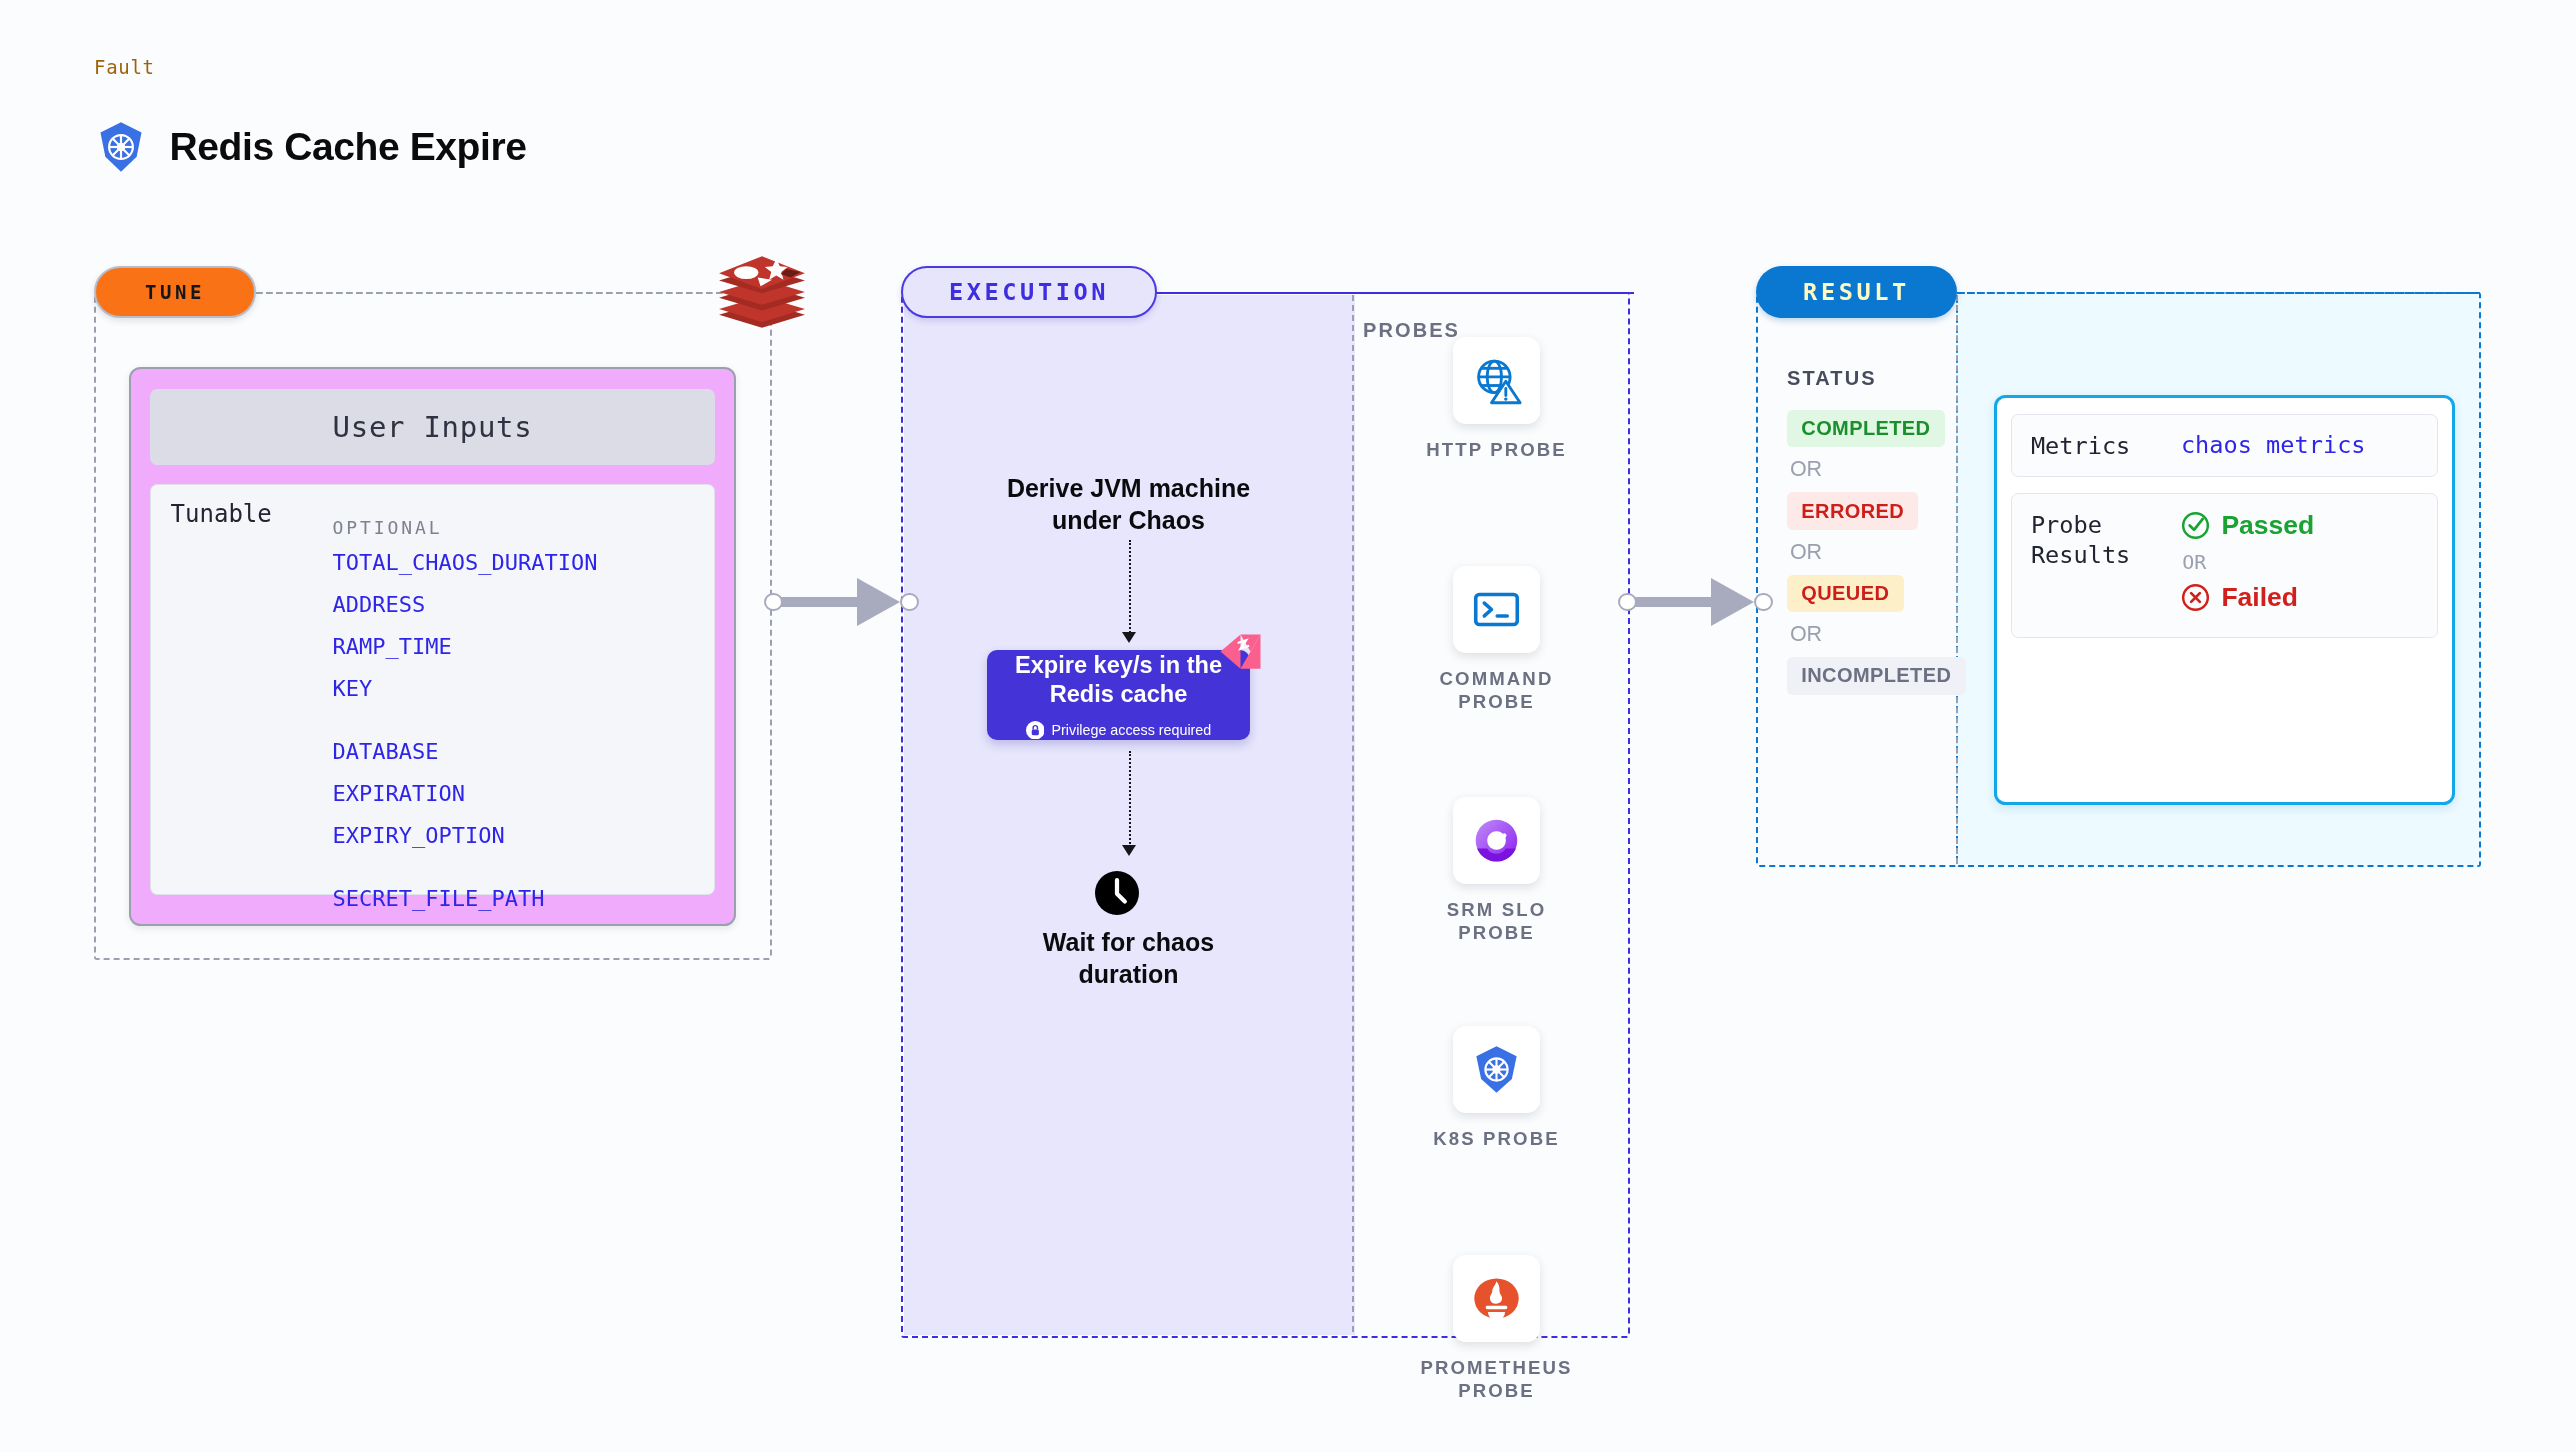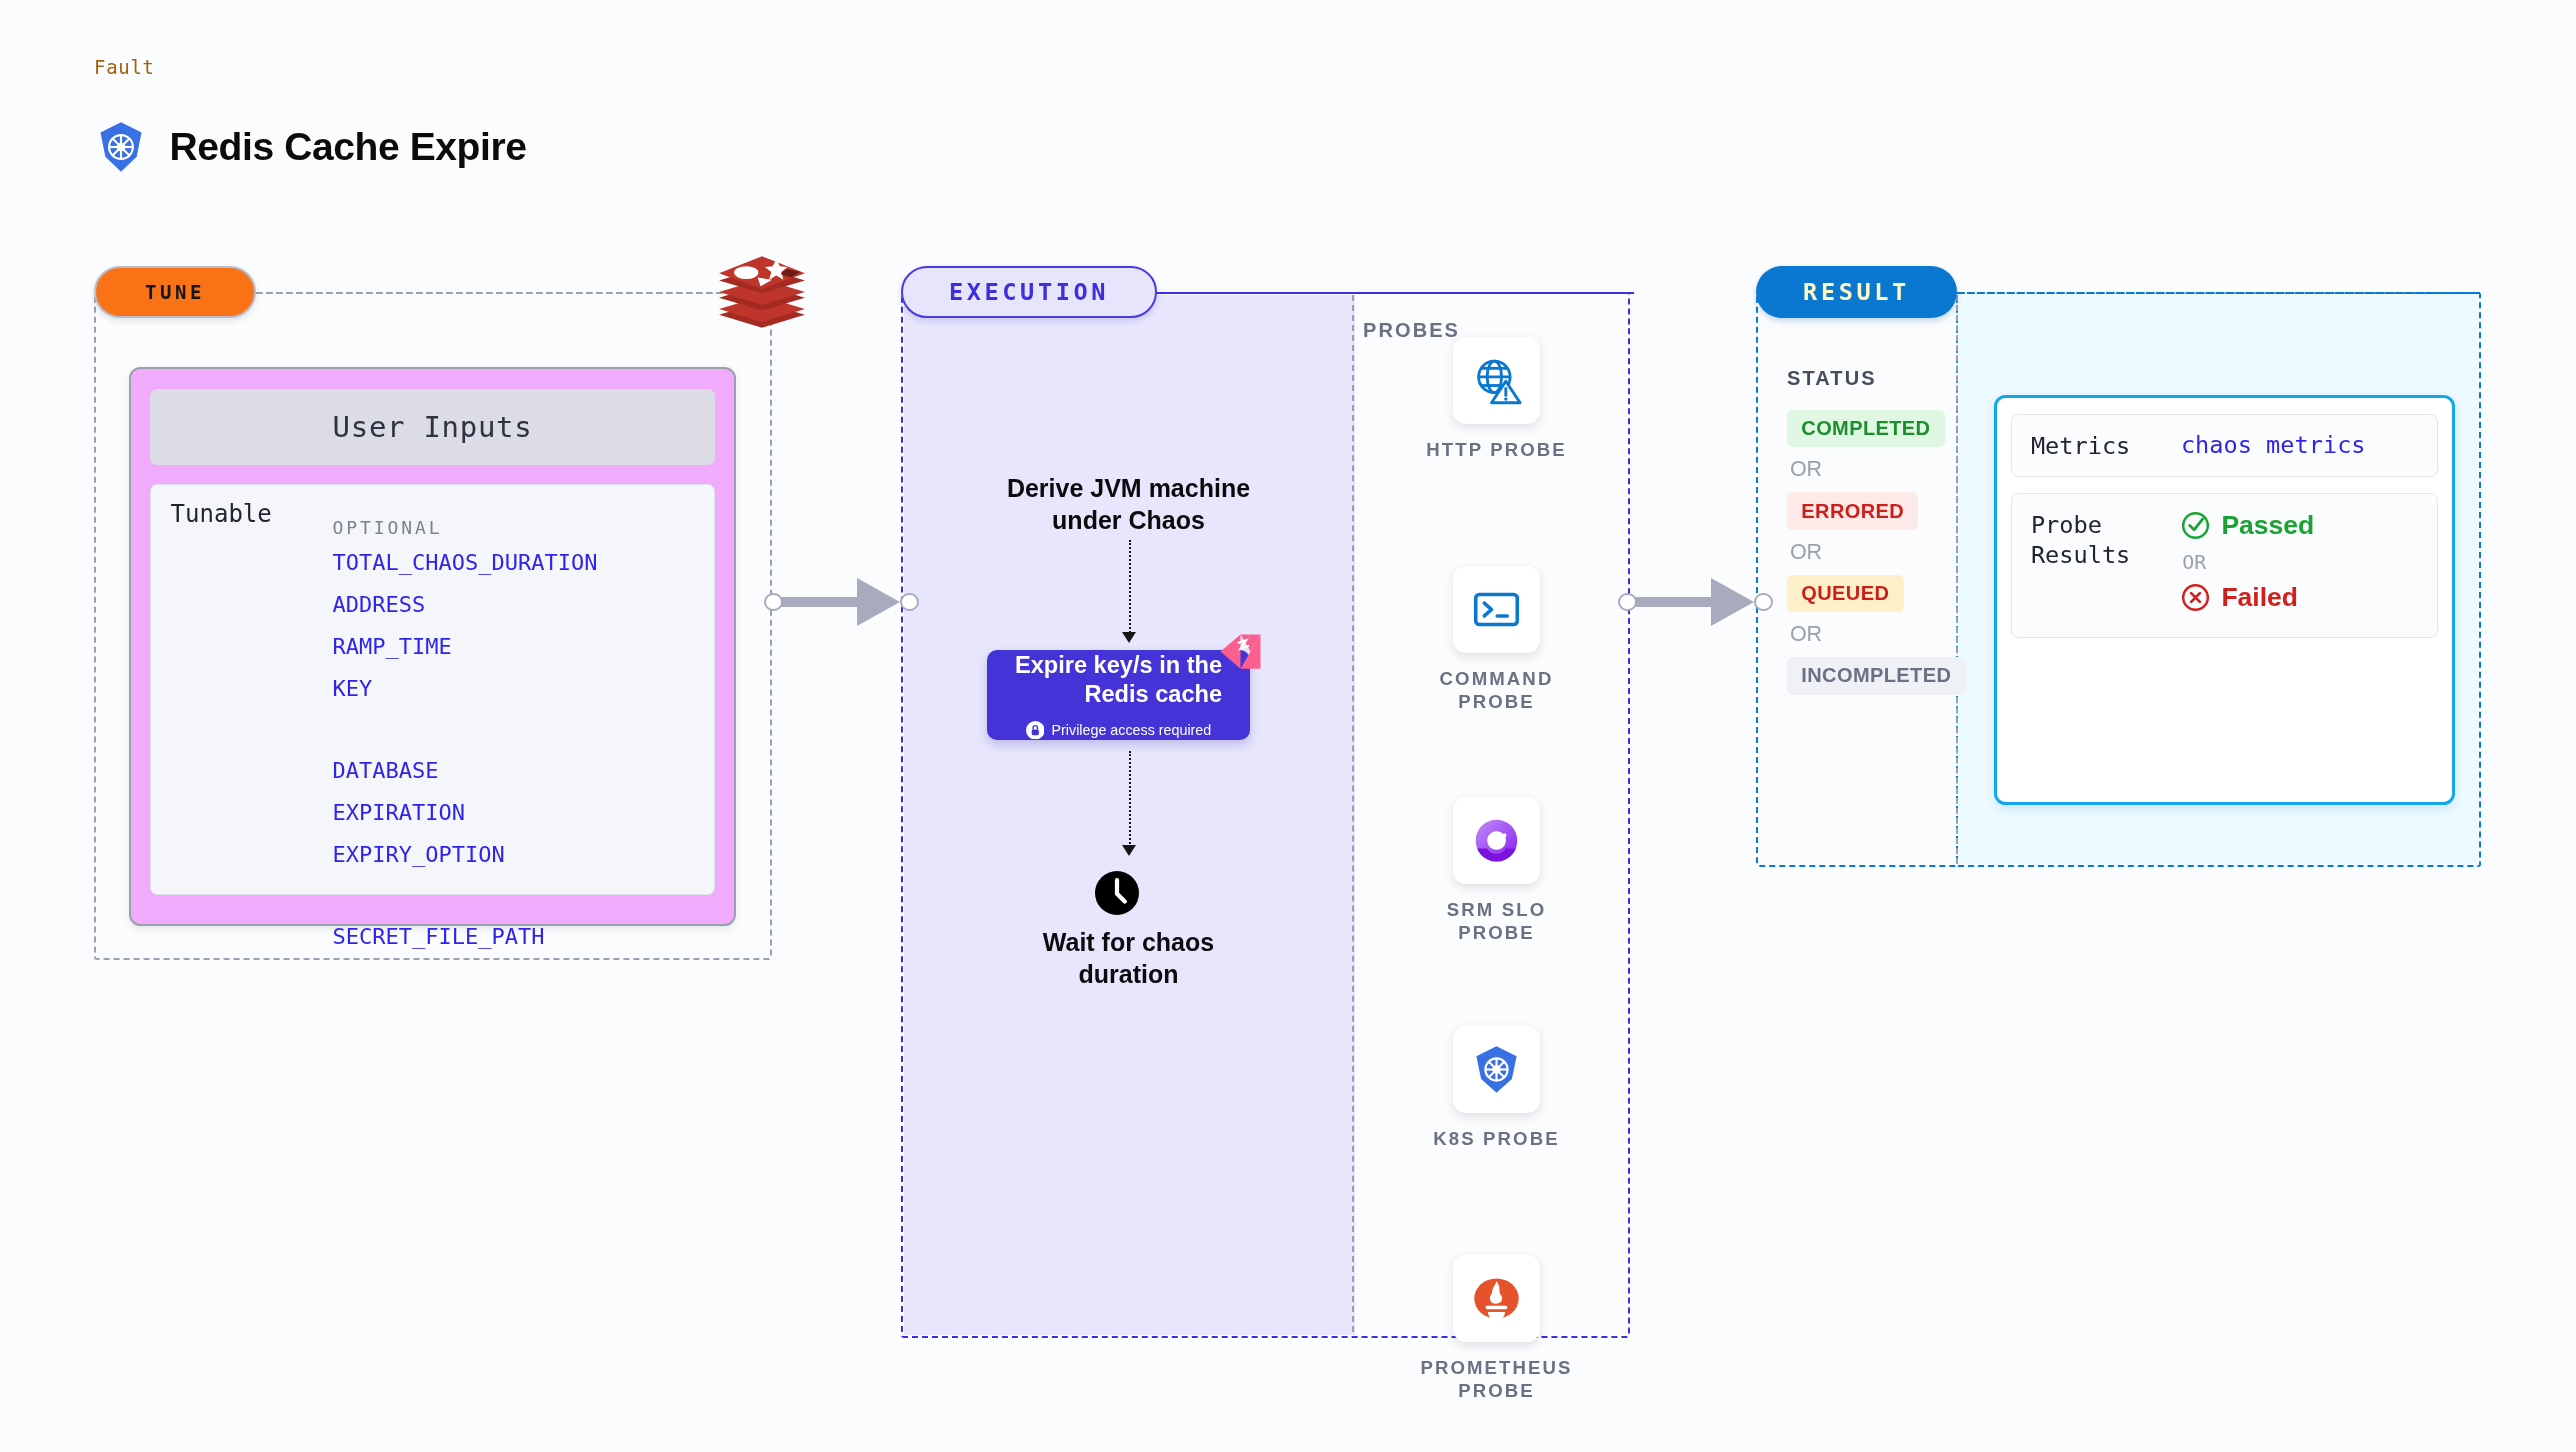--- a/index.html
+++ b/index.html
@@ -79,21 +79,21 @@
   }
   .ui-optional {
     position: absolute; left: 182px; top: 32px;
     font-family: "DejaVu Sans Mono", monospace; font-size: 18px; color: #7d8290; letter-spacing: 2.9px;
   }
   .param-list { position: absolute; left: 182px; top: 57px; }
   .param {
     font-family: "DejaVu Sans Mono", monospace; font-size: 22px;
     color: #2f25e8; line-height: 42px; white-space: nowrap;
   }
-  .param.gap-top { margin-top: 40px; }
+  .param.gap-top { margin-top: 21px; }
 
   
   #exec-outer {
     left: 901px; top: 292px; width: 729px; height: 1046px;
     border-width: 2.9px; border-color: #3f2ee0;
   }
   #exec-fill {
     position: absolute; left: 904px; top: 295px; width: 451px; height: 1040px;
     background: #e7e6fc;
   }
@@ -112,21 +112,21 @@
     position: absolute; width: 0; height: 0;
     border-left: 7.9px solid transparent; border-right: 7.9px solid transparent;
     border-top: 11.5px solid #15161a;
   }
   .chaos-card {
     position: absolute; left: 987px; top: 650px; width: 263px; height: 90px;
     background: #4433d6; border-radius: 10px; z-index: 4;
     display: flex; flex-direction: column; align-items: center; justify-content: center;
     box-shadow: 0 4.3px 10px rgba(50,40,170,.22);
   }
-  .chaos-title { color: #fff; font-size: 23.6px; font-weight: 700; line-height: 29px; text-align: right; }
+  .chaos-title { color: #fff; font-size: 23.6px; font-weight: 700; line-height: 29px; text-align: center; }
   .chaos-priv { display: flex; align-items: center; gap: 7.2px; margin-top: 12px; }
   .chaos-priv span { color: #ffffff; font-size: 14.3px; }
   .litmus-badge { position: absolute; left: 1219px; top: 633px; width: 43px; height: 40px; z-index: 5; }
 
   .clock-ico { position: absolute; left: 1095px; top: 871px; width: 44px; height: 44px; }
   .exec-step2 {
     position: absolute; left: 928px; top: 927px; width: 401px;
     text-align: center; font-size: 25px; font-weight: 700; color: #0b0b0d; line-height: 31.5px;
   }
 

